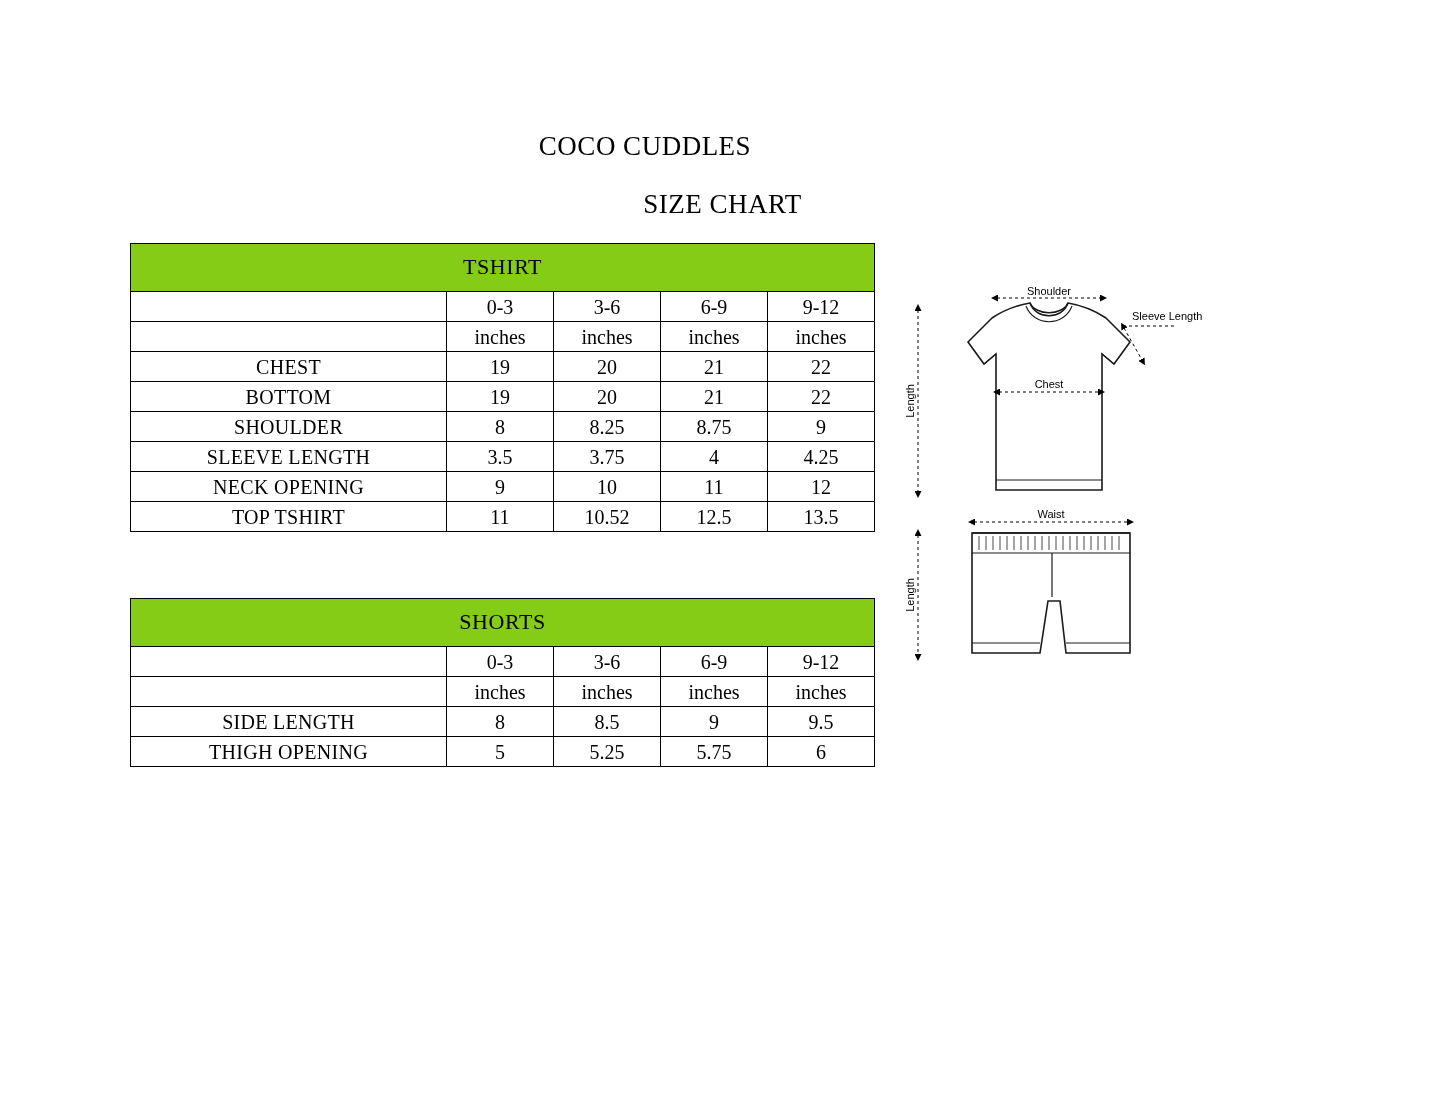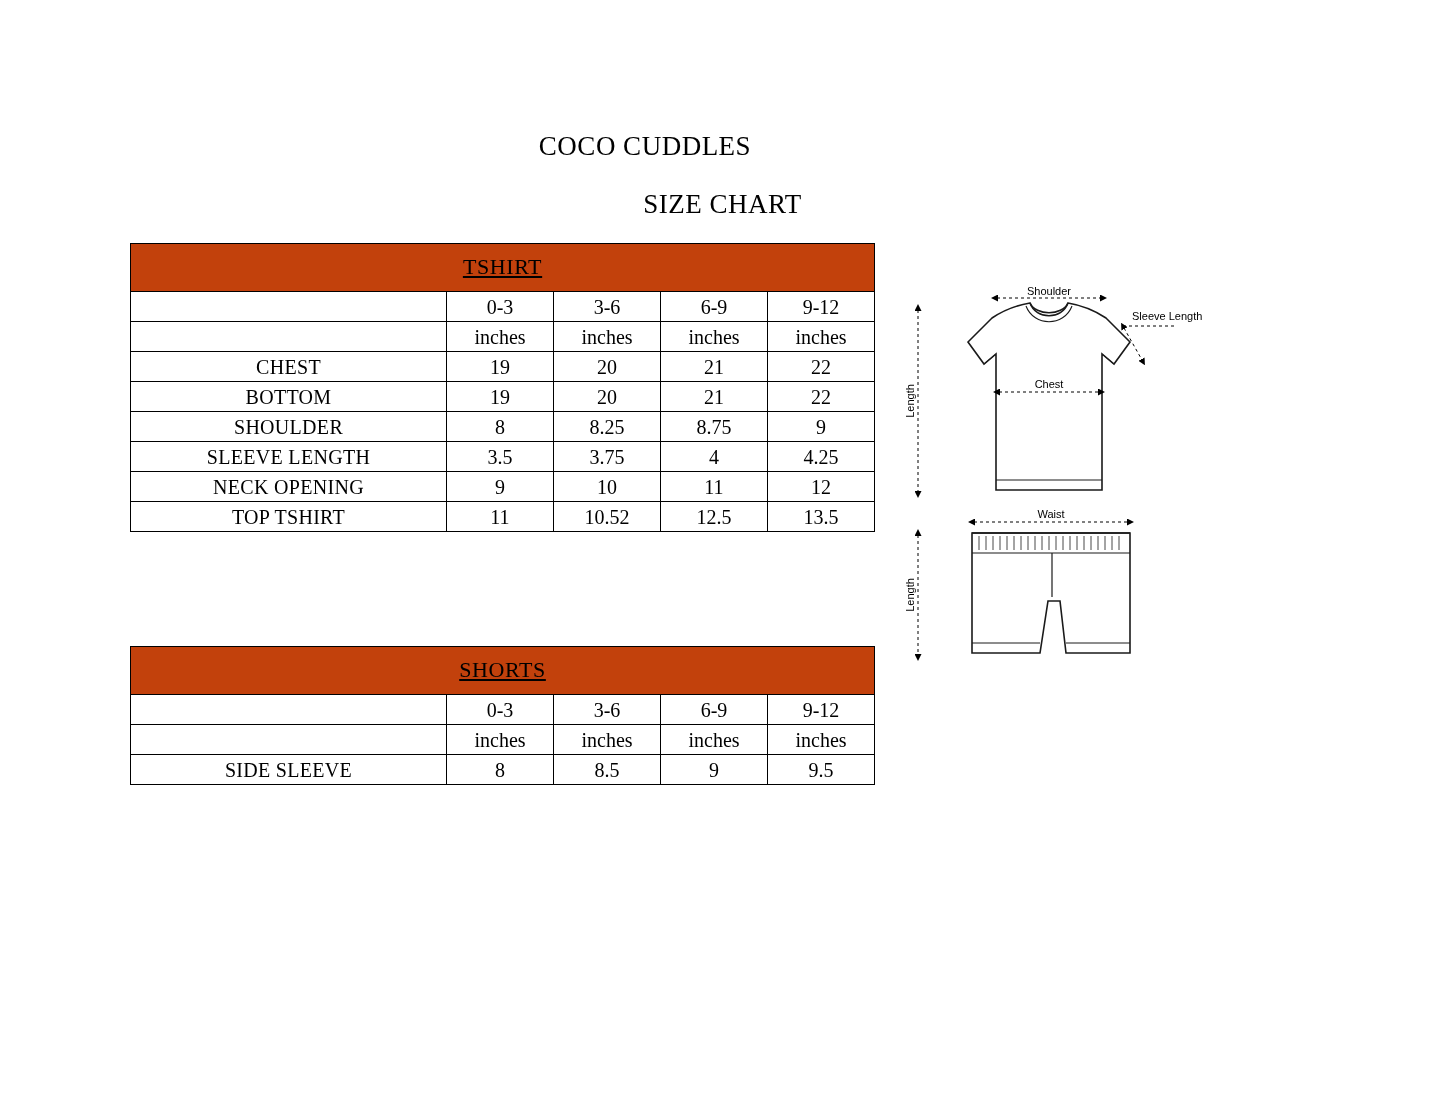--- a/index.html
+++ b/index.html
@@ -41,39 +41,38 @@
     letter-spacing: 0.5px;
   }
 
   
   .size-table {
     position: absolute;
     border-collapse: collapse;
     table-layout: fixed;
   }
   .size-table.tshirt { left: 130px; top: 243px; width: 744px; }
-  .size-table.shorts { left: 130px; top: 598px; width: 744px; margin-top: 48px; }
+  .size-table.shorts { left: 130px; top: 598px; width: 744px; }
 
   .size-table td {
     border: 1px solid #000000;
     height: 29px;
     font-size: 20px;
     text-align: center;
     padding: 0;
     line-height: 1.1;
   }
   .size-table col.label-col { width: 316px; }
   .size-table col.val-col { width: 107px; }
 
   .title-row td {
-    background: #c2410c;
+    background: #84cc16;
     height: 47px;
     font-size: 22px;
     letter-spacing: 0.6px;
-    text-decoration: underline;
   }
   .row-label {
     font-size: 21px;
     letter-spacing: 0.3px;
   }
   .empty-label { }
 
   
   .illus {
     position: absolute;
@@ -192,25 +191,32 @@
         <td>9-12</td>
       </tr>
       <tr>
         <td class="empty-label"></td>
         <td>inches</td>
         <td>inches</td>
         <td>inches</td>
         <td>inches</td>
       </tr>
       <tr>
-        <td class="row-label">SIDE SLEEVE</td>
+        <td class="row-label">SIDE LENGTH</td>
         <td>8</td>
         <td>8.5</td>
         <td>9</td>
         <td>9.5</td>
+      </tr>
+      <tr>
+        <td class="row-label">THIGH OPENING</td>
+        <td>5</td>
+        <td>5.25</td>
+        <td>5.75</td>
+        <td>6</td>
       </tr>
     </tbody>
   </table>
 
   <div class="illus">
 
     <svg class="tee-svg" width="350" height="225" viewBox="0 0 350 225">
       <defs>
         <marker id="arrL" markerWidth="7" markerHeight="7" refX="6" refY="3.5" orient="auto">
           <path d="M7,0 L0,3.5 L7,7 z" fill="#000"></path>

